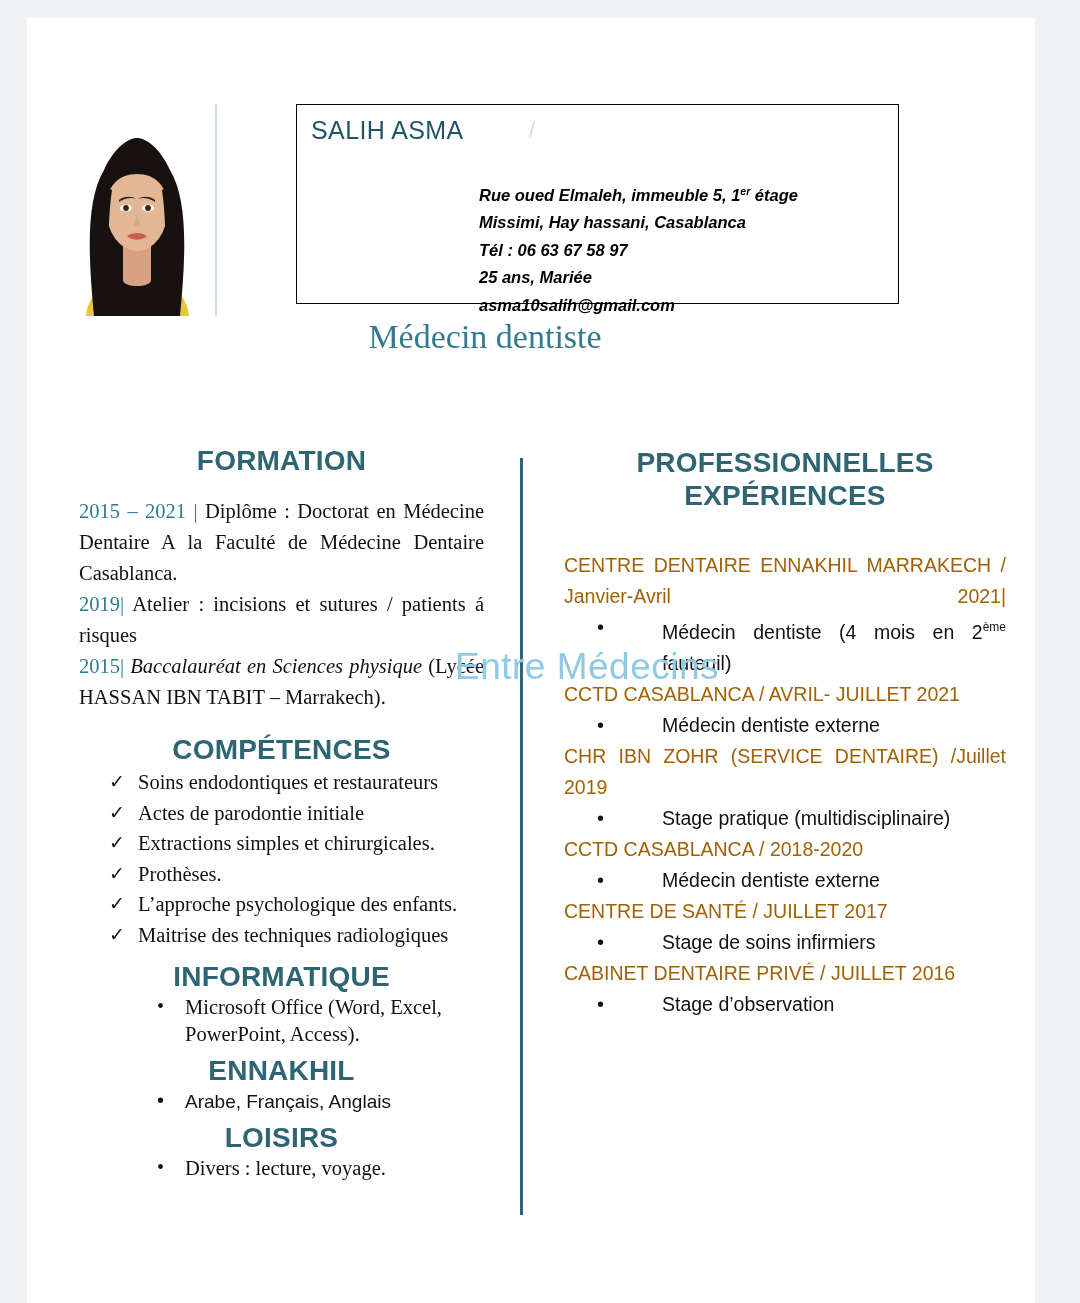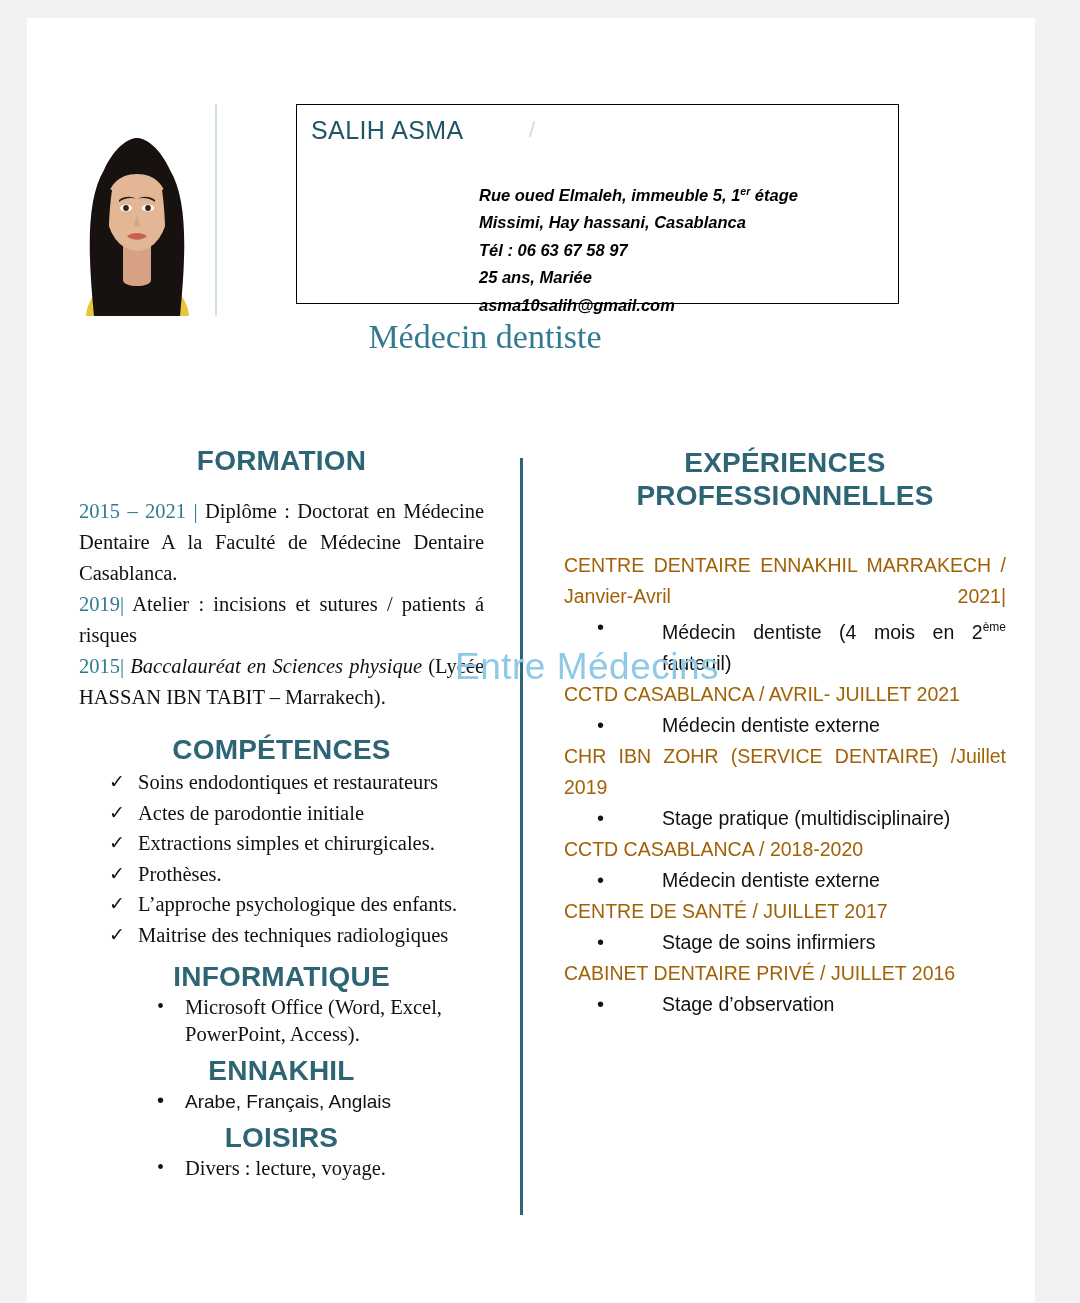--- a/index.html
+++ b/index.html
@@ -316,22 +316,22 @@
     <div class="sec-head" style="margin-top:8px;">LOISIRS</div>
     <ul class="dots">
       <li><span class="dot">•</span><span>Divers : lecture, voyage.</span></li>
     </ul>
 
   </div>
 
   <div class="col-right">
 
     <div class="sec-head two-line">
+      <div>PROFESSIONNELLES</div>
       <div>EXPÉRIENCES</div>
-      <div>PROFESSIONNELLES</div>
     </div>
 
     <div class="exp-first">
       <p class="exp-org stretch">CENTRE DENTAIRE ENNAKHIL MARRAKECH / Janvier-Avril 2021|</p>
       <p class="exp-role">
         <span class="dot">•</span><span>Médecin dentiste (4 mois en 2</span><sup>ème</sup><span> fauteuil)</span>
       </p>
     </div>
 
     <div>

